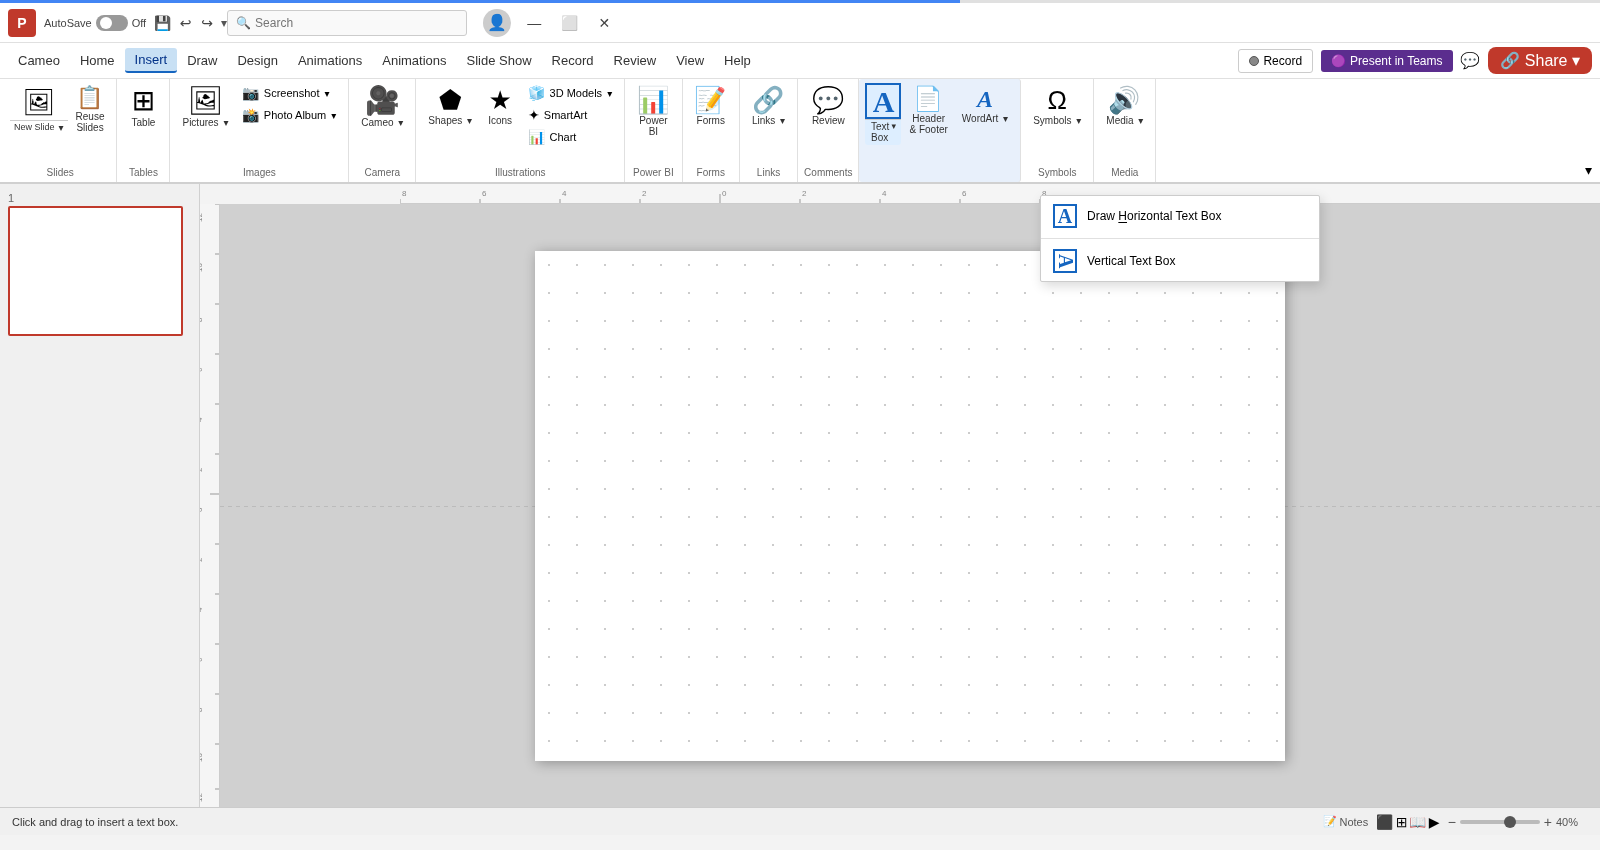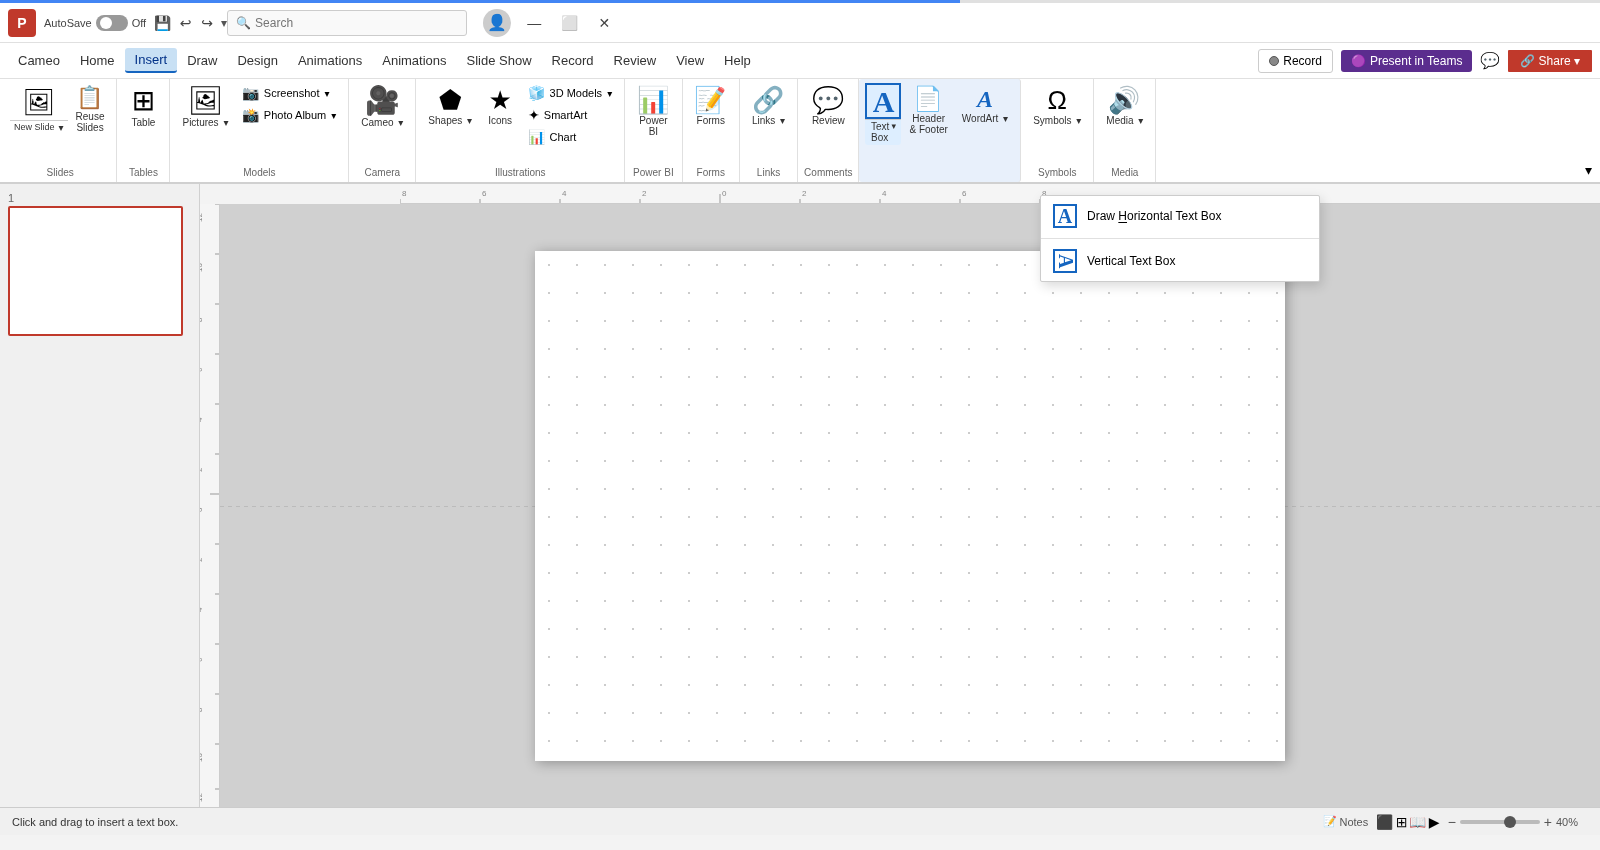--- a/index.html
+++ b/index.html
@@ -37,21 +37,21 @@
       align-items: center;
       padding: 0 8px;
       border-bottom: 1px solid #e0e0e0;
     }
     #menu-bar .menu-item { padding: 4px 10px; cursor: pointer; border-radius: 3px; font-size: 13px; color: #333; }
     #menu-bar .menu-item.active { background: #c8e0f4; color: #003087; }
     #menu-bar .menu-right { margin-left: auto; display: flex; align-items: center; gap: 8px; }
     #menu-bar .record-btn { background: #fff; border: 1px solid #ccc; border-radius: 3px; padding: 4px 10px; cursor: pointer; display: flex; align-items: center; gap: 4px; font-size: 12px; }
     #menu-bar .record-btn .dot { width: 10px; height: 10px; border-radius: 50%; background: #888; border: 1px solid #555; }
     #menu-bar .present-teams-btn { background: #5b2d8e; border: none; border-radius: 3px; padding: 4px 10px; cursor: pointer; color: white; font-size: 12px; display: flex; align-items: center; gap: 4px; }
-    #menu-bar .share-btn { background: #c0392b; border: none; border-radius: 1px; padding: 4px 12px; cursor: pointer; color: white; font-size: 12px; }
+    #menu-bar .share-btn { background: #c0392b; border: none; border-radius: 8px; padding: 4px 12px; cursor: pointer; color: white; font-size: 16px; }
     #menu-bar .comments-btn { background: none; border: none; cursor: pointer; font-size: 16px; color: #555; }
 
     
     #ribbon {
       height: 105px;
       background: #fff;
       border-bottom: 2px solid #d0d0d0;
       display: flex;
       align-items: stretch;
       padding: 0 4px;
@@ -231,21 +231,21 @@
         <div class="ribbon-btn-sm">
           <span class="icon-sm">📷</span>
           <span>Screenshot <span class="chevron">▾</span></span>
         </div>
         <div class="ribbon-btn-sm">
           <span class="icon-sm">📸</span>
           <span>Photo Album <span class="chevron">▾</span></span>
         </div>
       </div>
     </div>
-    <div class="ribbon-group-label">Models</div>
+    <div class="ribbon-group-label">Images</div>
   </div>
 
   <div class="ribbon-group">
     <div class="ribbon-items">
       <div class="ribbon-btn">
         <div class="icon" style="font-size:28px;">🎥</div>
         <div class="label">Cameo <span class="chevron">▾</span></div>
       </div>
     </div>
     <div class="ribbon-group-label">Camera</div>

